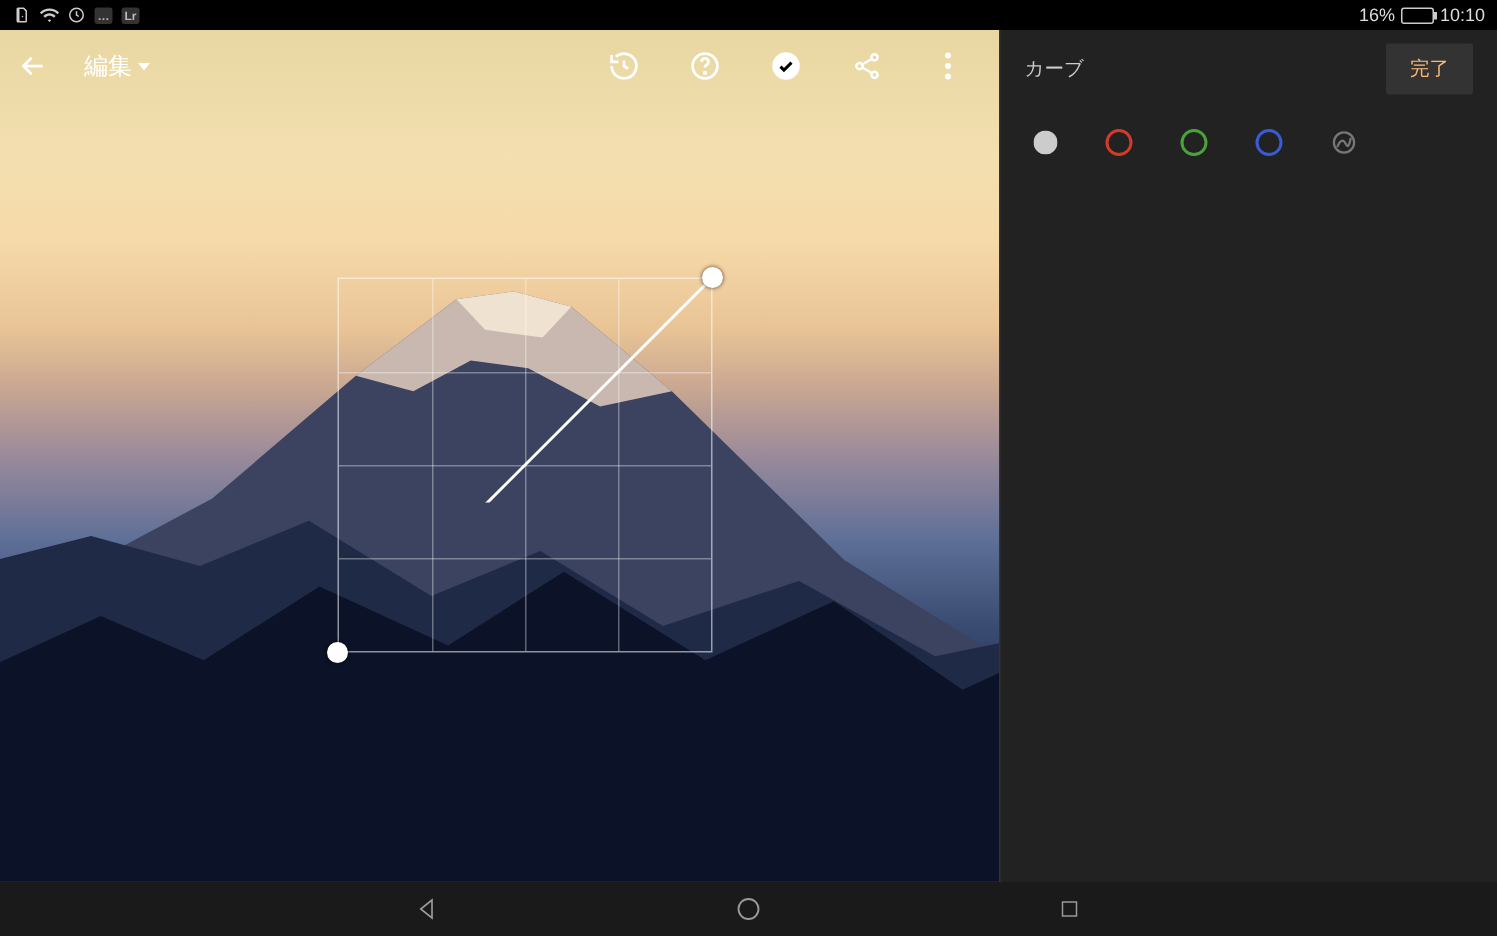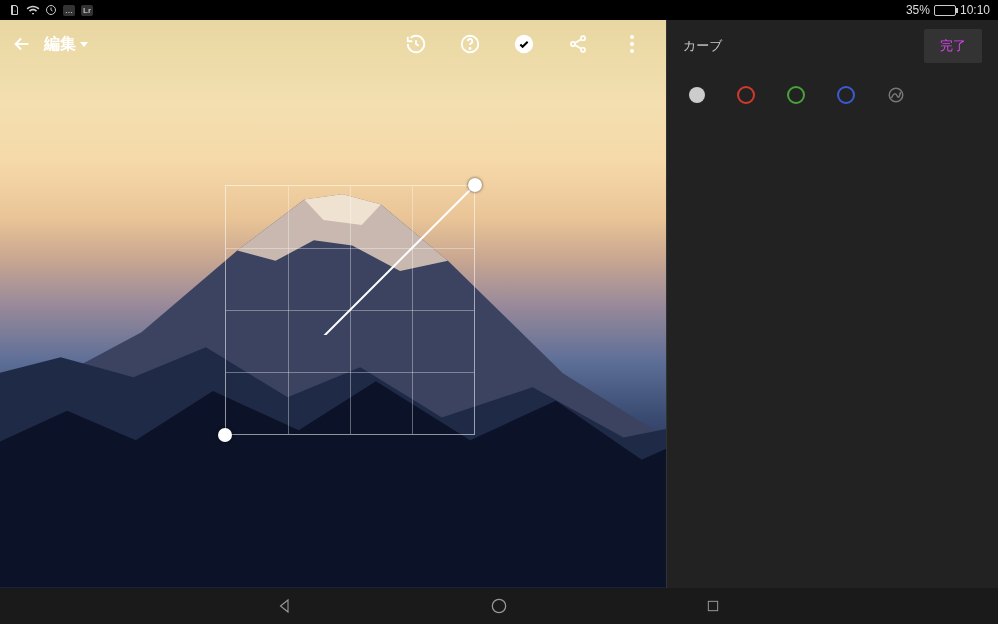--- a/index.html
+++ b/index.html
@@ -72,21 +72,21 @@
       position:absolute; left:-10px; right:-10px; bottom:0; height:45%;
     }
 
     
     .top-toolbar {
       position: absolute; top:0; left:0; right:0; height:48px;
       display:flex; align-items:center;
       padding: 0 8px;
       z-index: 20;
     }
-    .toolbar-left { display:flex; align-items:center; gap:8px;font-weight:bold; }
+    .toolbar-left { display:flex; align-items:center; gap:20px; }
     .toolbar-right { display:flex; align-items:center; gap:26px; margin-left:auto; padding-right:12px;}
     .icon-btn { width:28px; height:28px; display:flex; align-items:center; justify-content:center; cursor:pointer; color:#fff;}
     .edit-label { color:#fff; font-size:16px; display:flex; align-items:center; gap:4px; cursor:pointer;}
     .chev-down { width:0; height:0; border-left:4px solid transparent; border-right:4px solid transparent; border-top:5px solid #fff; display:inline-block;}
     .dots { display:flex; flex-direction:column; gap:3px;}
     .dots span { width:4px;height:4px;background:#fff;border-radius:50%;}
 
     
     .curve-overlay {
       position:absolute;
@@ -122,21 +122,21 @@
       border-left: 1px solid #333;
       display:flex;
       flex-direction:column;
     }
     .panel-header {
       height:52px; display:flex; align-items:center; justify-content:space-between;
       padding: 0 16px;
     }
     .panel-title { color:#ccc; font-size:13px; }
     .done-btn {
-      background:#333; color:#d946ef; border:none; padding:8px 16px; font-size:13px;
+      background:#333; color:#fdba74; border:none; padding:8px 16px; font-size:13px;
       cursor:pointer; border-radius:2px;
     }
     .channel-row {
       display:flex; gap:32px; padding: 14px 22px; align-items:center;
     }
     .ch { width:18px; height:18px; border-radius:50%; cursor:pointer; border:2px solid transparent;}
     .ch-white { background:#bbb; width:14px; height:14px; box-shadow:0 0 0 2px #888;}
     .ch-white.active { background:#ccc; box-shadow:0 0 0 0px #888; width:16px; height:16px;}
     .ch-red { border:2px solid #d43a2a; }
     .ch-green { border:2px solid #4aa33a; }
@@ -174,21 +174,21 @@
         </svg>
     </span>
     <span class="status-icon">
         <span class="lr-badge">…</span>
       </span>
     <span class="status-icon">
         <span class="lr-badge">Lr</span>
       </span>
   </div>
   <div class="status-right">
-    <span>35%</span>
+    <span>16%</span>
     <span class="battery-icon"><span class="battery-fill"></span></span>
     <span>10:10</span>
   </div>
 </div>
 
 <div class="app">
 
   <div class="photo-area">
     <div class="sky"></div>
 

